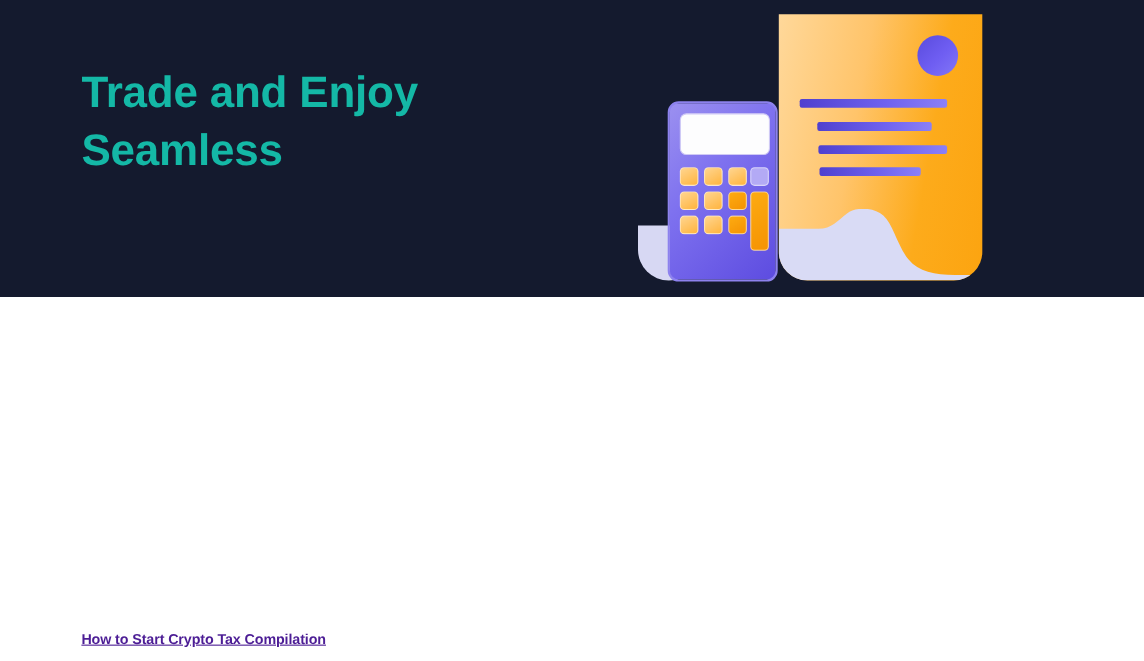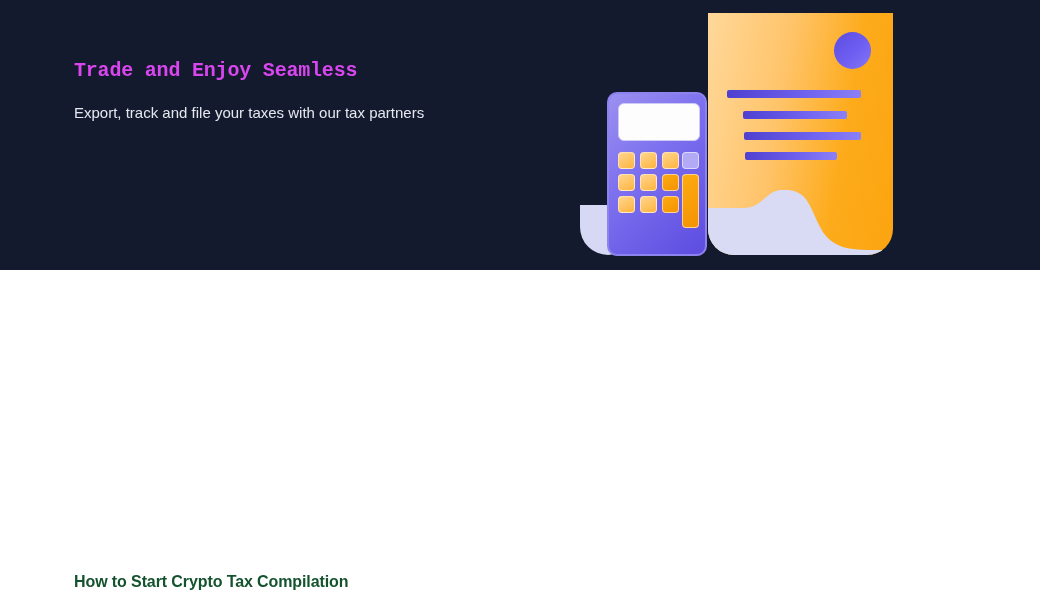--- a/index.html
+++ b/index.html
@@ -20,26 +20,25 @@
     background: #141a2e;
     overflow: hidden;
   }
   .hero-copy {
     position: absolute;
     left: 74px;
     top: 58px;
     width: 470px;
   }
   .hero-title {
-    color: #d946ef;
-    font-size: 20px;
+    color: #14b8a6;
+    font-size: 40px;
     font-weight: bold;
     line-height: 1.33;
     letter-spacing: -0.2px;
-    font-family: Liberation Mono, monospace;
   }
   .hero-sub {
     margin-top: 16px;
     color: #e4e7ee;
     font-size: 15px;
     line-height: 1.55;
     font-weight: 400;
     max-width: 380px;
   }
 
@@ -143,36 +142,36 @@
   .main {
     position: relative;
     width: 1040px;
     height: 331px;
     background: #ffffff;
   }
   .section-title {
     position: absolute;
     left: 74px;
     top: 303px;
-    color: #14532d;
-    font-size: 16px;
+    color: #4c1d95;
+    font-size: 13px;
     font-weight: bold;
     letter-spacing: -0.1px;
+    text-decoration: underline;
   }
 </style>
 </head>
 <body>
 
 <div class="hero">
 
   <div class="hero-copy">
     <div class="hero-title">
       <div>Trade and Enjoy Seamless</div>
     </div>
-    <div class="hero-sub">Export, track and file your taxes with our tax partners</div>
   </div>
 
   <div class="illus">
 
     <div class="doc"></div>
     <div class="doc-stamp"></div>
 
     <div class="doc-line dl1"></div>
     <div class="doc-line dl2"></div>
     <div class="doc-line dl3"></div>

